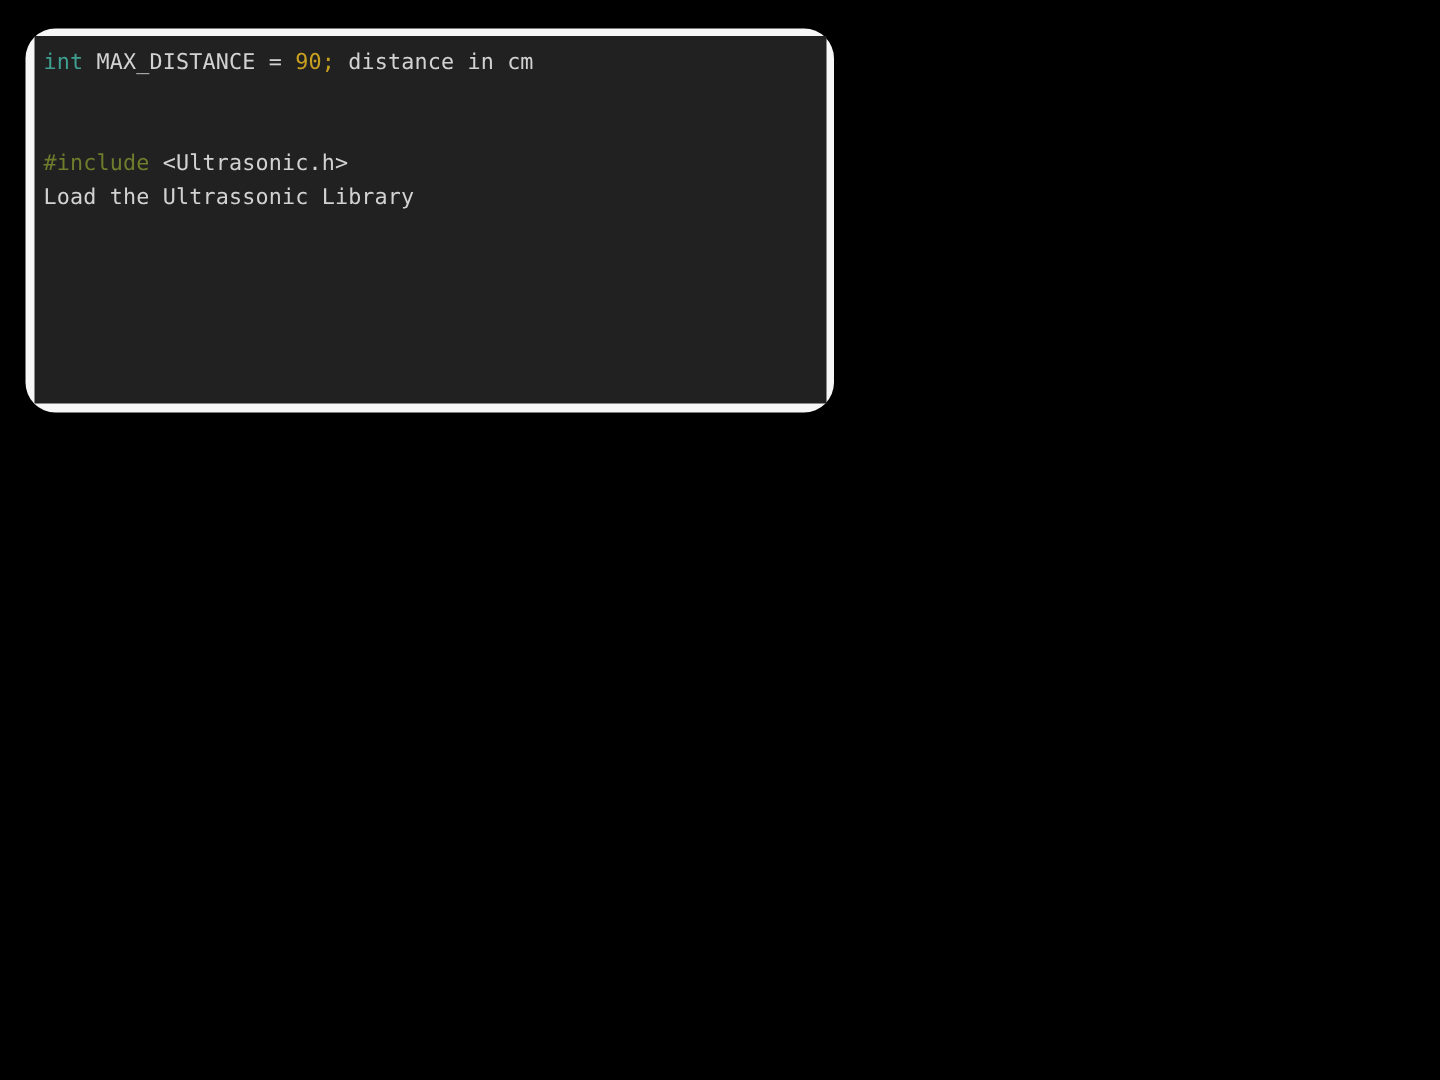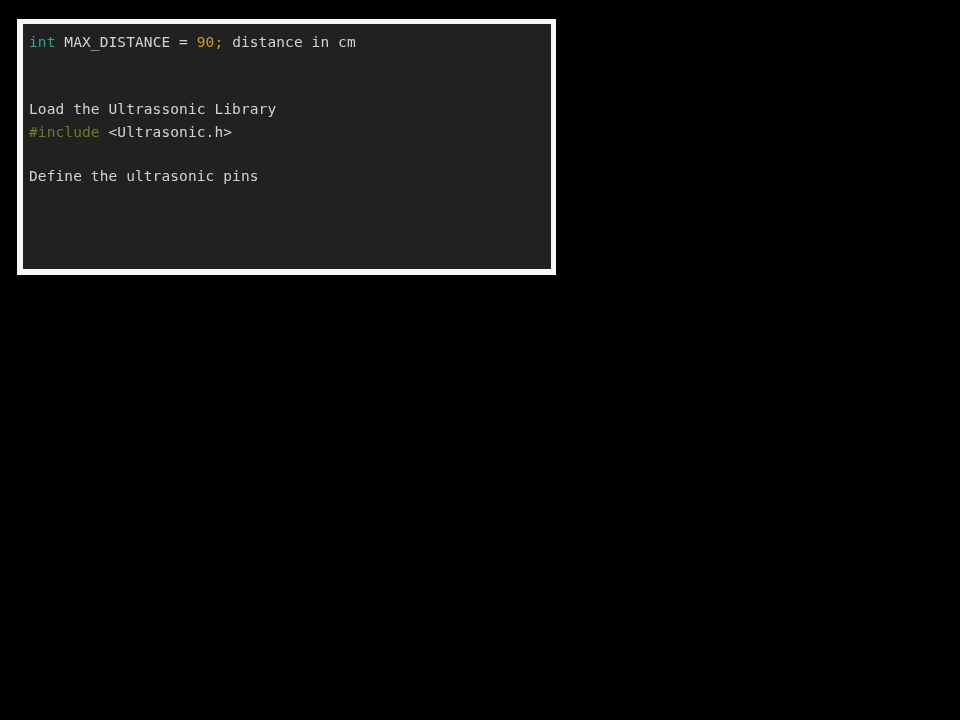--- a/index.html
+++ b/index.html
@@ -59,26 +59,25 @@
   .tok-number   { color: #c8a020; }
   .tok-punct    { color: #c8a020; }
   .tok-preproc  { color: #6e7c2c; }
   .tok-plain    { color: #d2d2d2; }
 </style>
 </head>
 <body>
 
 <div id="canvas" style="background: rgb(0, 0, 0);">
 
-  <div id="code-panel" style="background: rgb(247, 247, 247);">
+  <div id="code-panel" style="background: rgb(247, 247, 247); border-radius: 20px;">
     <div id="code-surface" style="background: rgb(33, 33, 33);">
 
     <div class="code-line"><span class="tok-keyword">int</span><span class="tok-plain"> MAX_DISTANCE = </span><span class="tok-number">90</span><span class="tok-punct">;</span><span class="tok-plain"> distance in cm</span></div>
         <div class="code-line blank">&nbsp;</div>
         <div class="code-line blank">&nbsp;</div>
+        <div class="code-line"><span class="tok-preproc">#include</span><span class="tok-plain"> &lt;Ultrasonic.h&gt;</span></div>
         <div class="code-line"><span class="tok-plain">Load the Ultrassonic Library</span></div>
-        <div class="code-line"><span class="tok-preproc">#include</span><span class="tok-plain"> &lt;Ultrasonic.h&gt;</span></div>
         <div class="code-line blank">&nbsp;</div>
-        <div class="code-line"><span class="tok-plain">Define the ultrasonic pins</span></div>
       </div>
   </div>
 
 </div>
 
 </body></html>

